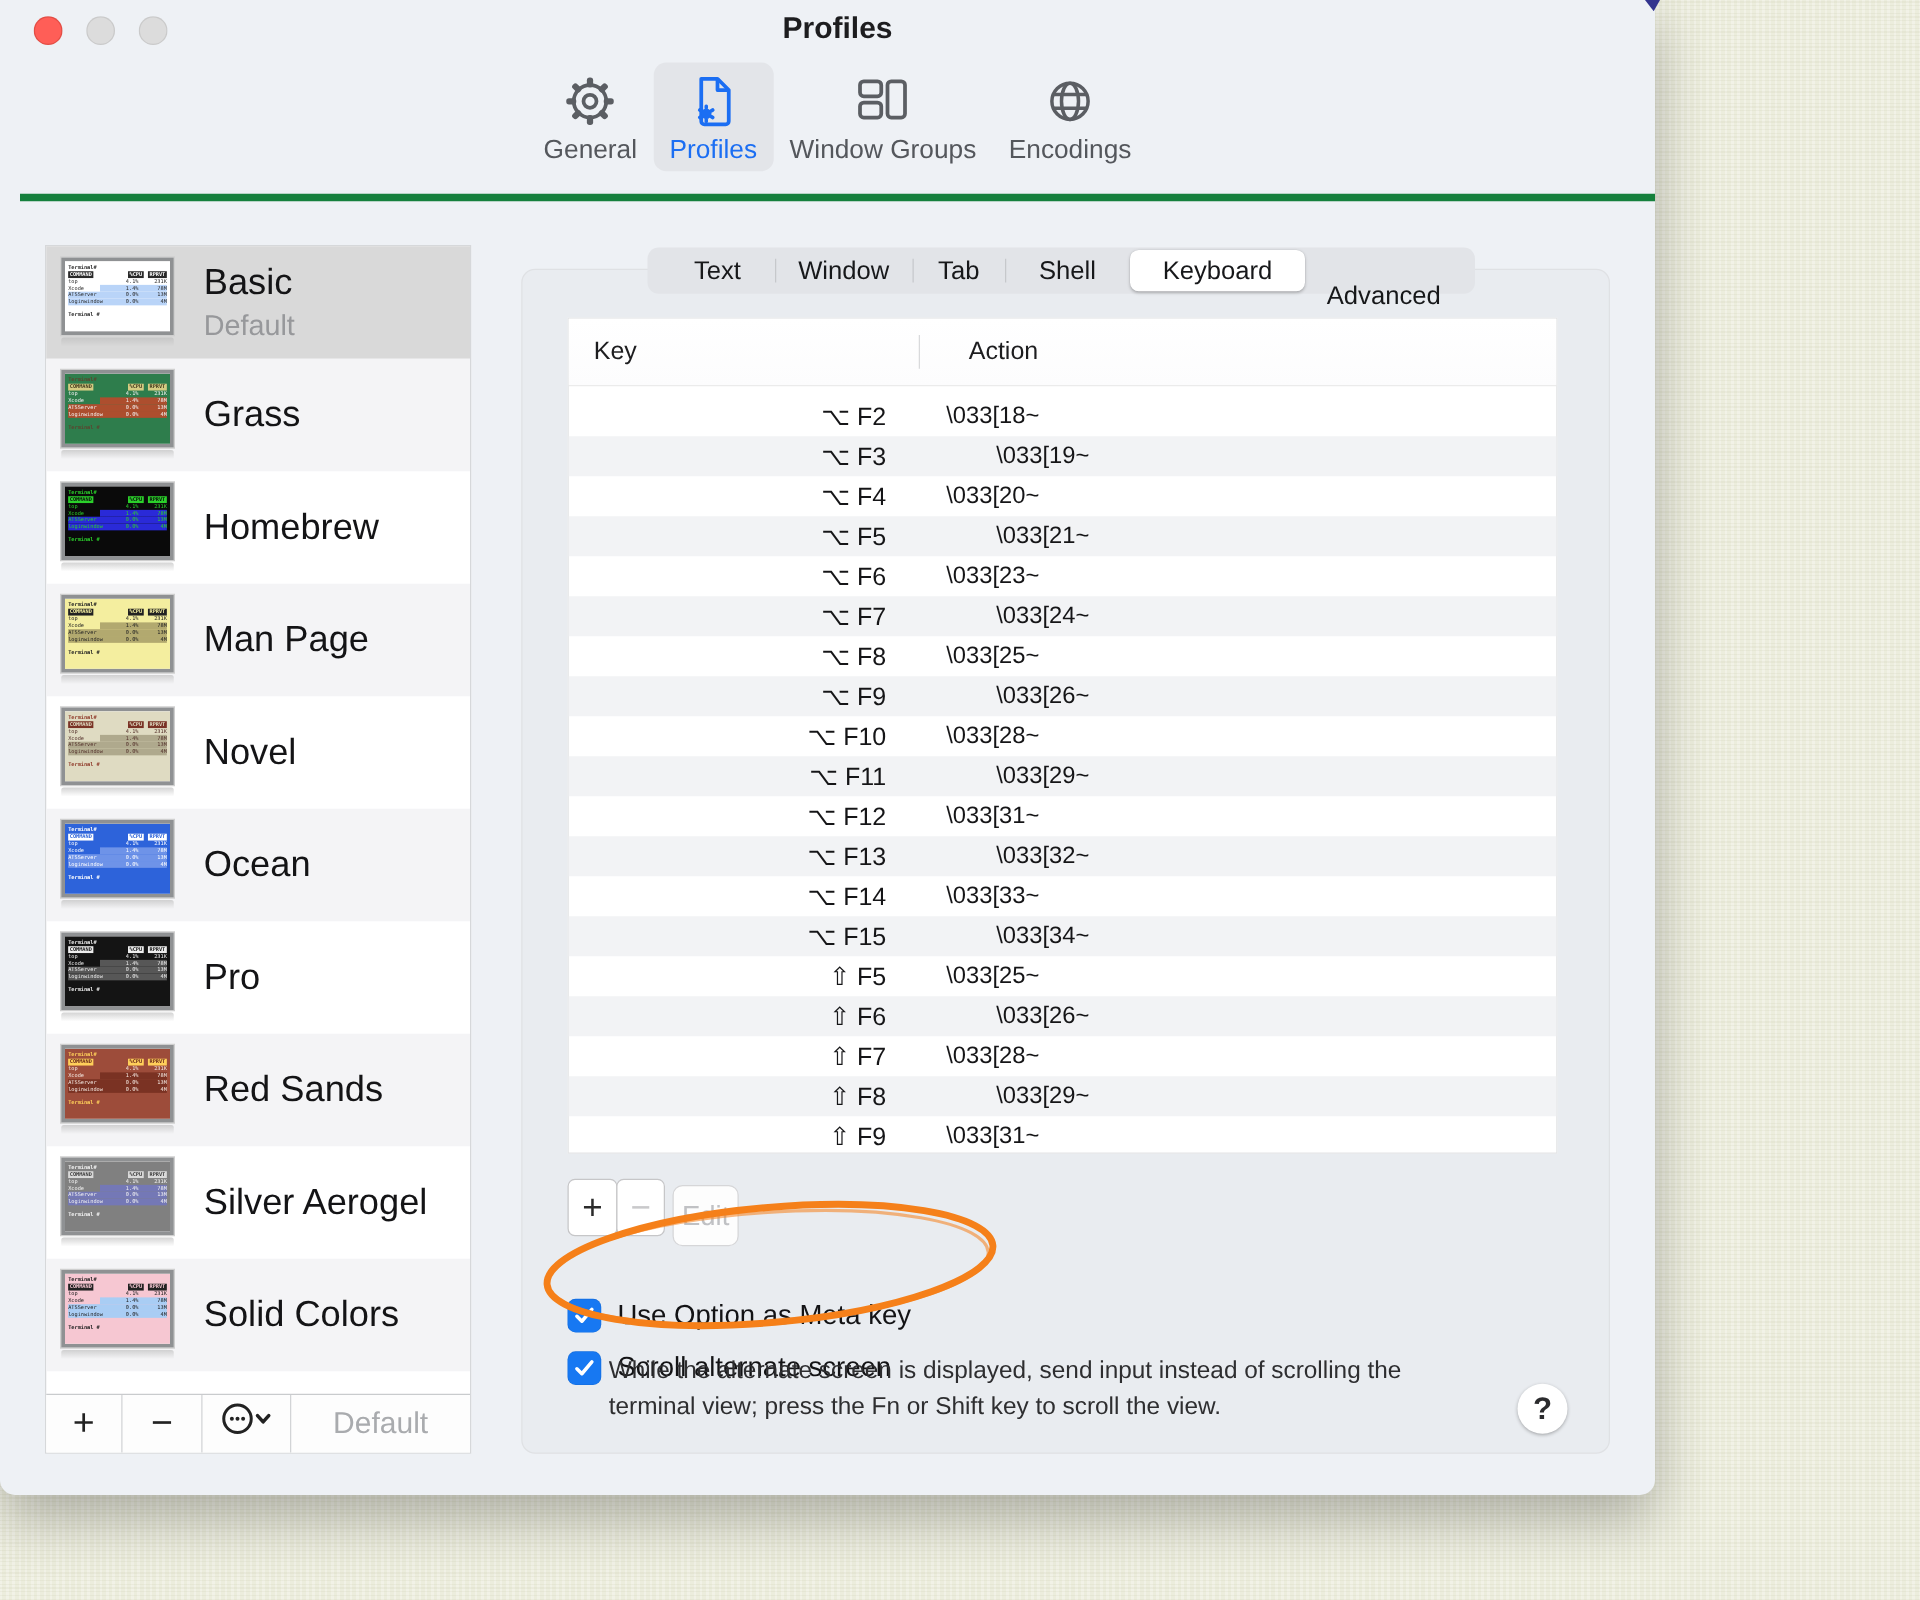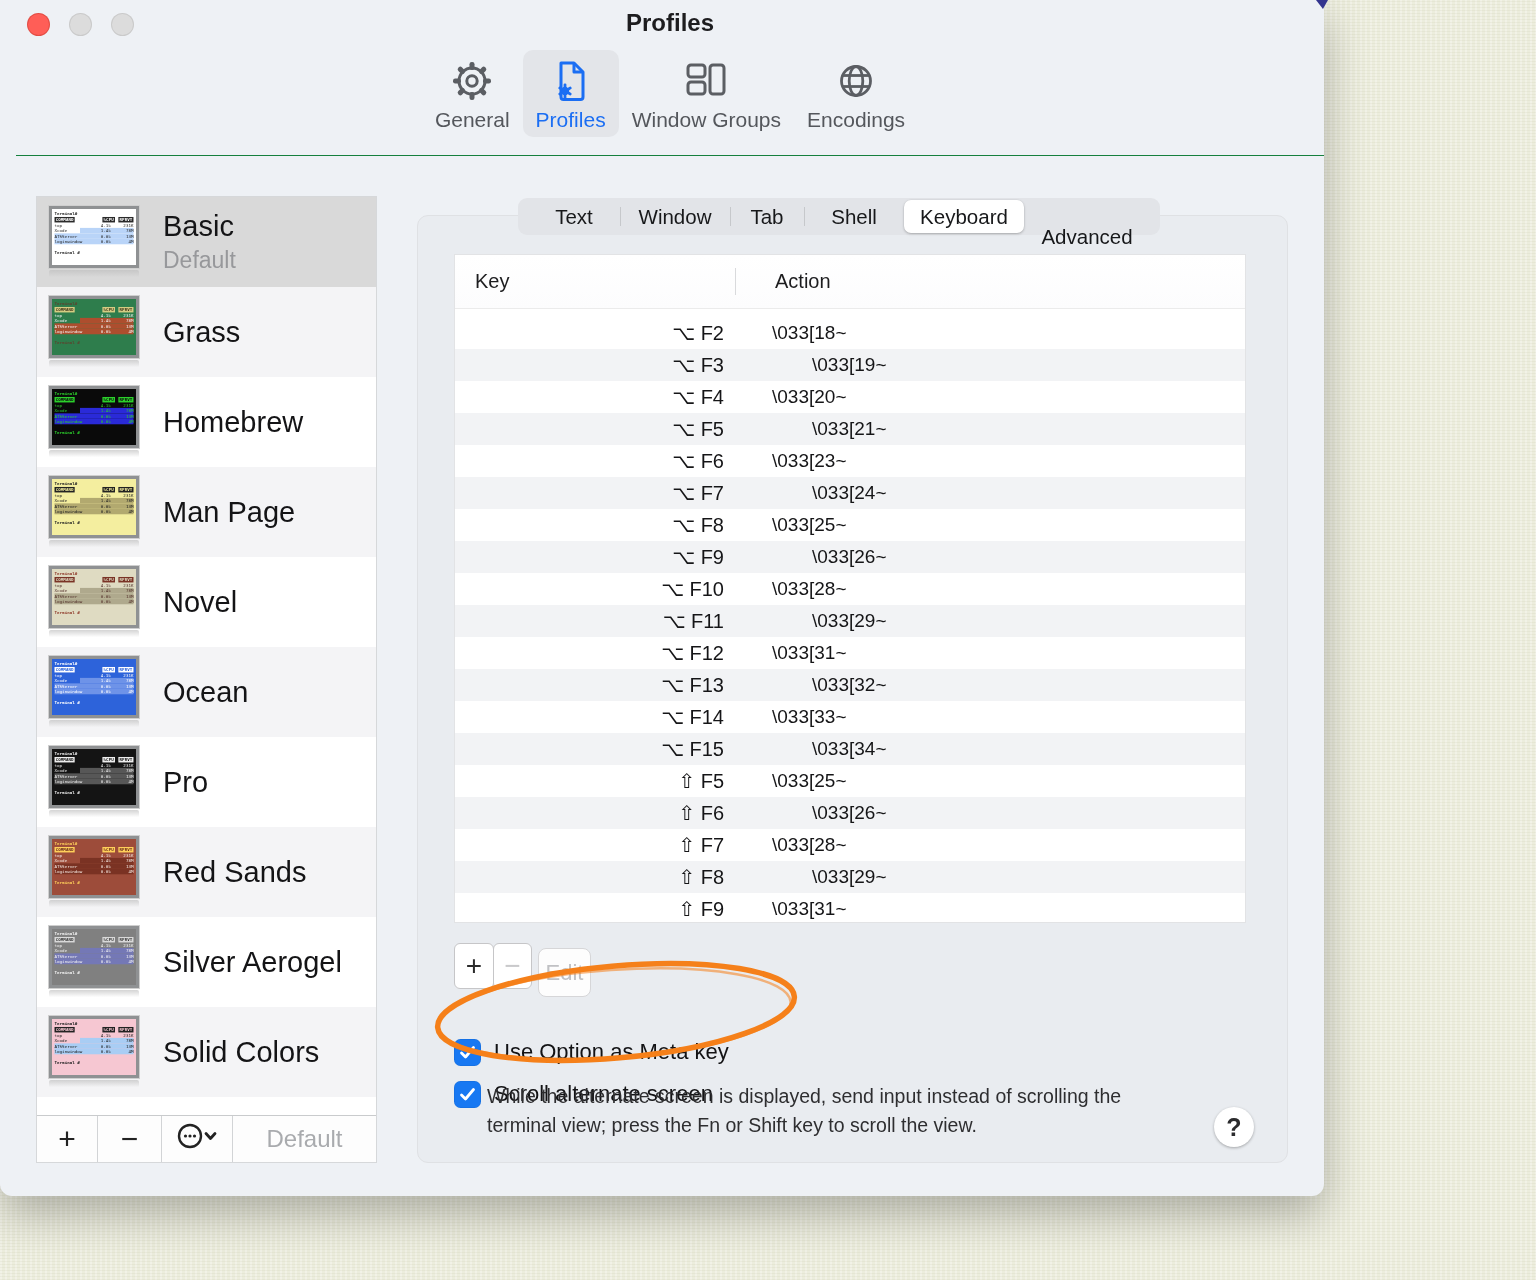--- a/index.html
+++ b/index.html
@@ -7,21 +7,21 @@
     width:1536px;height:1280px;position:relative;overflow:hidden;
     font-family:"Liberation Sans","DejaVu Sans",sans-serif;
     background-color:#eceddd;
     background-image:
       repeating-linear-gradient(0deg, rgba(170,170,130,.10) 0 1px, transparent 1px 3px),
       repeating-linear-gradient(90deg, rgba(255,255,255,.30) 0 2px, transparent 2px 5px);
   }
   
   .window{position:absolute;left:0;top:0;width:1324px;height:1196px;background:#eef1f5;
     border-radius:0 8px 12px 12px;box-shadow:0 18px 45px rgba(0,0,0,.28);}
-  .titlebar{position:absolute;left:16px;top:0;right:0;height:155px;border-bottom:1px solid #15803d;}
+  .titlebar{position:absolute;left:16px;top:0;right:0;height:155px;border-bottom:6px solid #15803d;}
   .window-title{position:absolute;left:0;right:0;top:9px;text-align:center;
     font-size:24px;font-weight:700;color:#1d1d1f;}
   .lights{position:absolute;left:11px;top:13px;display:flex;gap:19px;}
   .light{width:21px;height:21px;border-radius:50%;}
   .light.red{background:#ff5e57;border:1px solid rgba(200,60,50,.5);}
   .light.gray{background:#dcdcdc;border:1px solid rgba(0,0,0,.08);}
   
   .toolbar{position:absolute;left:0;right:0;top:50px;display:flex;justify-content:center;
     align-items:flex-start;gap:0;}
   .tb-item{display:flex;flex-direction:column;align-items:center;padding:7px 13px 5px;
@@ -67,33 +67,33 @@
   
   .main-pane{position:absolute;left:417px;top:215px;width:871px;height:948px;background:#e9ecf0;
     border:1px solid #dfe1e4;border-radius:11px;box-sizing:border-box;}
   .tabstrip{position:absolute;left:100px;top:-18px;height:37px;background:#e2e4e8;border-radius:9px;
     display:flex;align-items:center;padding:0 10px;}
   .tab{height:33px;line-height:33px;text-align:center;font-size:20.5px;color:#17181a;position:relative;}
   .tab:not(.selected)+.tab:not(.selected)::before{content:"";position:absolute;left:0;top:7px;bottom:7px;
     width:1px;background:#c6c8cb;}
   .tab.selected{background:#fff;border-radius:7px;box-shadow:0 1px 2.5px rgba(0,0,0,.25),0 0 0 .5px rgba(0,0,0,.03);}
   .t-text{width:92px;}.t-window{width:110px;}.t-tab{width:74px;}.t-shell{width:100px;}
-  .t-keyboard{width:120px;}.t-advanced{width:126px;margin-top:39px;}
+  .t-keyboard{width:140px;}.t-advanced{width:126px;margin-top:39px;}
   
   .key-table{position:absolute;left:36px;top:38px;width:792px;height:669px;background:#fff;
     border:1px solid #e2e3e5;box-sizing:border-box;}
   .kt-header{height:53px;position:relative;border-bottom:1px solid #ebebeb;
     background:linear-gradient(180deg,#ffffff,#fcfcfd);}
   .kt-header .h-key{position:absolute;left:20px;top:0;line-height:52px;font-size:20px;color:#1d1d1f;}
   .kt-header .h-action{position:absolute;left:320px;top:0;line-height:52px;font-size:20px;color:#1d1d1f;}
   .kt-header .h-div{position:absolute;left:280px;top:13px;bottom:13px;width:1px;background:#d9dadc;}
   .kt-body{padding-top:8px;}
   .kt-row{height:32px;display:flex;align-items:center;}
   .kt-row.alt{background:#f2f3f5;gap:40px;}
-  .kt-key{width:254px;text-align:right;font-size:20px;color:#151517;padding-left:15px;}
+  .kt-key{width:254px;text-align:right;font-size:20px;color:#151517;}
   .kt-action{margin-left:48px;font-size:19px;color:#151517;}
   
   .btn-plusminus{position:absolute;width:40px;height:46px;background:#fff;border:1px solid #c6c6c8;
     border-radius:6px;box-sizing:border-box;display:flex;align-items:center;justify-content:center;
     font-size:28px;font-weight:300;color:#2b2b2b;}
   .btn-add-key{left:36px;top:727px;}
   .btn-remove-key{left:75px;top:727px;width:39px;color:#c9c9cb;}
   .btn-edit-key{position:absolute;left:120px;top:732px;width:53px;height:49px;background:#fdfdfd;
     border:1px solid #d6d6d8;border-radius:8px;box-sizing:border-box;display:flex;align-items:center;
     justify-content:center;font-size:22px;color:#c0c1c4;}

